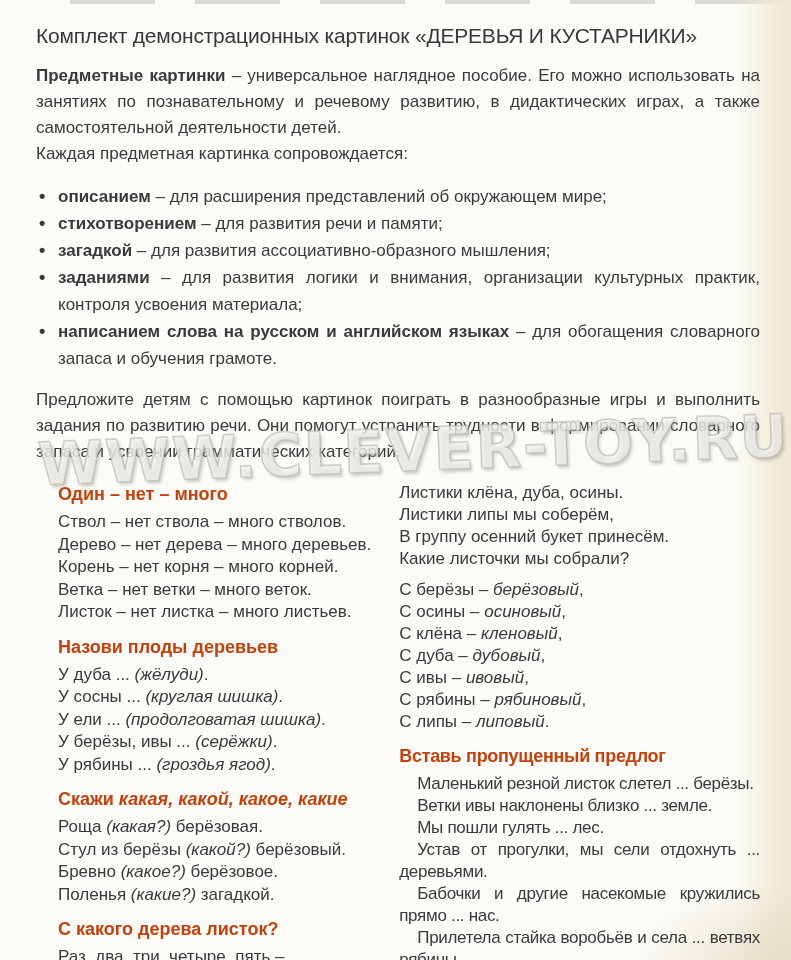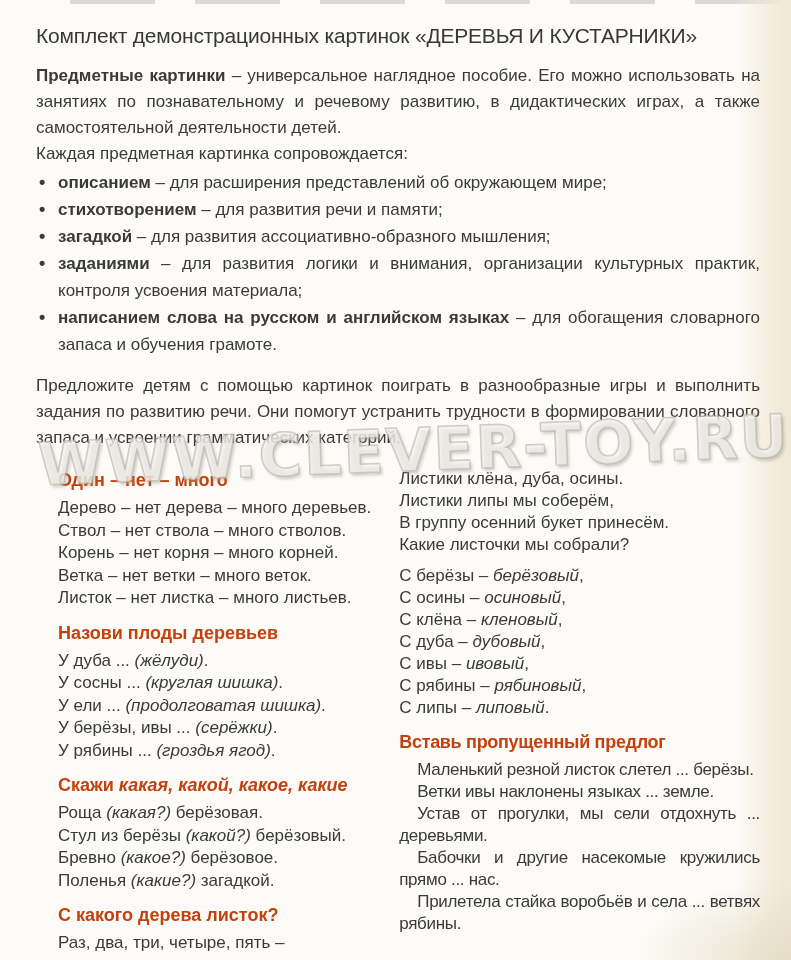--- a/index.html
+++ b/index.html
@@ -27,21 +27,21 @@
     position:absolute; right:0; bottom:0; width:160px; height:80px;
     background:radial-gradient(ellipse at 100% 100%, #e6dec7 0%, rgba(230,222,199,0) 70%);
   }
   .content { position:absolute; left:36px; top:24px; width:724px; }
 
   .title { font-size:21px; font-weight:400; letter-spacing:-0.2px; color:#383838; }
 
   .para { margin-top:15px; font-size:17px; line-height:26px; text-align:justify; }
   .line-solo { font-size:17px; line-height:26px; }
 
-  ul.bullets { margin:2px 0 0 0; padding:0; list-style:none; }
+  ul.bullets { margin:16px 0 0 0; padding:0; list-style:none; }
   ul.bullets li {
     position:relative; padding-left:22px;
     font-size:17px; line-height:27px; text-align:justify;
   }
   ul.bullets li::before {
     content:"\2022"; position:absolute; left:3px; top:0;
     font-weight:700; font-size:18px;
   }
 
   .cols { display:flex; margin-top:17px; padding-left:22px; }
@@ -100,22 +100,22 @@
     </ul>
 
     <div class="para">Предложите детям с помощью картинок поиграть в разнообразные игры и выполнить задания по развитию речи. Они помогут устранить трудности в формировании словарного запаса и усвоении грамматических категорий.</div>
 
     <div class="cols">
 
       <div class="col-left">
 
         <div class="section">
           <div class="sec-heading">Один – нет – много</div>
+          <div class="line">Ствол – нет ствола – много стволов.</div>
           <div class="line">Дерево – нет дерева – много деревьев.</div>
-          <div class="line">Ствол – нет ствола – много стволов.</div>
           <div class="line">Корень – нет корня – много корней.</div>
           <div class="line">Ветка – нет ветки – много веток.</div>
           <div class="line">Листок – нет листка – много листьев.</div>
         </div>
 
         <div class="section">
           <div class="sec-heading">Назови плоды деревьев</div>
           <div class="line"><span>У дуба ... </span><span class="seg-i">(жёлуди)</span><span>.</span></div>
           <div class="line"><span>У сосны ... </span><span class="seg-i">(круглая шишка)</span><span>.</span></div>
           <div class="line"><span>У ели ... </span><span class="seg-i">(продолговатая шишка)</span><span>.</span></div>
@@ -152,21 +152,22 @@
           <div class="line"><span>С клёна – </span><span class="seg-i">кленовый</span><span>,</span></div>
           <div class="line"><span>С дуба – </span><span class="seg-i">дубовый</span><span>,</span></div>
           <div class="line"><span>С ивы – </span><span class="seg-i">ивовый</span><span>,</span></div>
           <div class="line"><span>С рябины – </span><span class="seg-i">рябиновый</span><span>,</span></div>
           <div class="line"><span>С липы – </span><span class="seg-i">липовый</span><span>.</span></div>
         </div>
 
         <div class="section exercise">
           <div class="sec-heading">Вставь пропущенный предлог</div>
           <div class="line sentence">Маленький резной листок слетел ... берёзы.</div>
-          <div class="line sentence">Ветки ивы наклонены языках ... земле.</div>
+          <div class="line sentence">Ветки ивы наклонены близко ... земле.</div>
+          <div class="line sentence">Мы пошли гулять ... лес.</div>
           <div class="line sentence">Устав от прогулки, мы сели отдохнуть ... деревьями.</div>
           <div class="line sentence">Бабочки и другие насекомые кружились прямо ... нас.</div>
           <div class="line sentence">Прилетела стайка воробьёв и села ... ветвях рябины.</div>
 
         </div>
 
       </div>
     </div>
   </div>
 </div>

